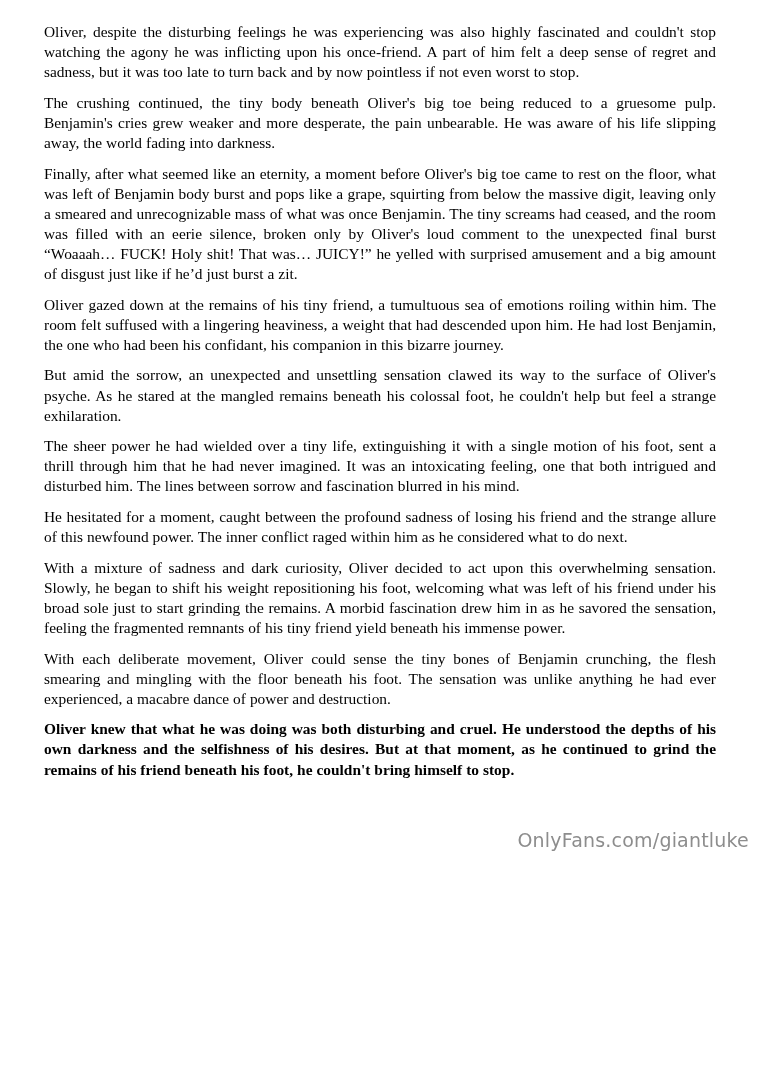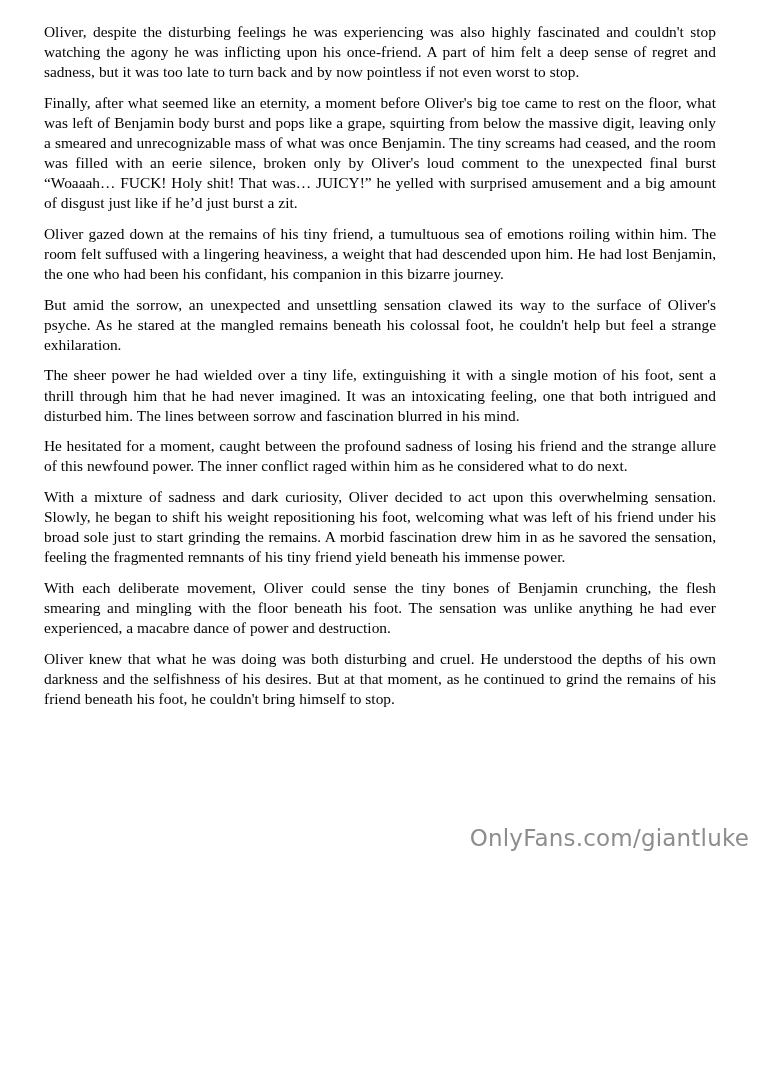--- a/index.html
+++ b/index.html
@@ -38,43 +38,45 @@
     color: #000000;
     text-align: justify;
     text-justify: inter-word;
     letter-spacing: 0.01px;
     word-spacing: 0.1px;
     -webkit-font-smoothing: antialiased;
   }
 
   .story-paragraph:last-child {
     margin-bottom: 0;
+    font-weight: bold;
   }
 
   #watermark {
     position: absolute;
     right: 12px;
     bottom: 14px;
     font-family: "DejaVu Sans", "Liberation Sans", sans-serif;
-    font-size: 23px;
+    font-size: 19px;
     font-weight: 400;
     color: #8d8d8d;
     letter-spacing: 0.2px;
     white-space: nowrap;
     line-height: 1;
     margin-left: 48px;
   }
 </style>
 </head>
 <body>
 
 <div id="story-page">
 
   <div id="story-body">
     <p class="story-paragraph">Oliver, despite the disturbing feelings he was experiencing was also highly fascinated and couldn't stop watching the agony he was inflicting upon his once-friend. A part of him felt a deep sense of regret and sadness, but it was too late to turn back and by now pointless if not even worst to stop.</p>
+    <p class="story-paragraph">The crushing continued, the tiny body beneath Oliver's big toe being reduced to a gruesome pulp. Benjamin's cries grew weaker and more desperate, the pain unbearable. He was aware of his life slipping away, the world fading into darkness.</p>
     <p class="story-paragraph">Finally, after what seemed like an eternity,  a moment before Oliver's big toe came to rest on the floor, what was left of Benjamin body burst and pops like a grape, squirting from below the massive digit, leaving only a smeared and unrecognizable mass of what was once Benjamin. The tiny screams had ceased, and the room was filled with an eerie silence, broken only by Oliver's loud comment to the unexpected final burst “Woaaah… FUCK! Holy shit! That was… JUICY!” he yelled with surprised amusement and a big amount of disgust just like if he’d just burst a zit.</p>
     <p class="story-paragraph">Oliver gazed down at the remains of his tiny friend, a tumultuous sea of emotions roiling within him. The room felt suffused with a lingering heaviness, a weight that had descended upon him. He had lost Benjamin, the one who had been his confidant, his companion in this bizarre journey.</p>
     <p class="story-paragraph">But amid the sorrow, an unexpected and unsettling sensation clawed its way to the surface of Oliver's psyche. As he stared at the mangled remains beneath his colossal foot, he couldn't help but feel a strange exhilaration.</p>
     <p class="story-paragraph">The sheer power he had wielded over a tiny life, extinguishing it with a single motion of his foot, sent a thrill through him that he had never imagined. It was an intoxicating feeling, one that both intrigued and disturbed him. The lines between sorrow and fascination blurred in his mind.</p>
     <p class="story-paragraph">He hesitated for a moment, caught between the profound sadness of losing his friend and the strange allure of this newfound power. The inner conflict raged within him as he considered what to do next.</p>
     <p class="story-paragraph">With a mixture of sadness and dark curiosity, Oliver decided to act upon this overwhelming sensation. Slowly, he began to shift his weight repositioning his foot, welcoming what was left of his friend under his broad sole just to start grinding the remains. A morbid fascination drew him in as he savored the sensation, feeling the fragmented remnants of his tiny friend yield beneath his immense power.</p>
     <p class="story-paragraph">With each deliberate movement, Oliver could sense the tiny bones of Benjamin crunching, the flesh smearing and mingling with the floor beneath his foot. The sensation was unlike anything he had ever experienced, a macabre dance of power and destruction.</p>
     <p class="story-paragraph">Oliver knew that what he was doing was both disturbing and cruel. He understood the depths of his own darkness and the selfishness of his desires. But at that moment, as he continued to grind the remains of his friend beneath his foot, he couldn't bring himself to stop.</p>
   </div>
 

